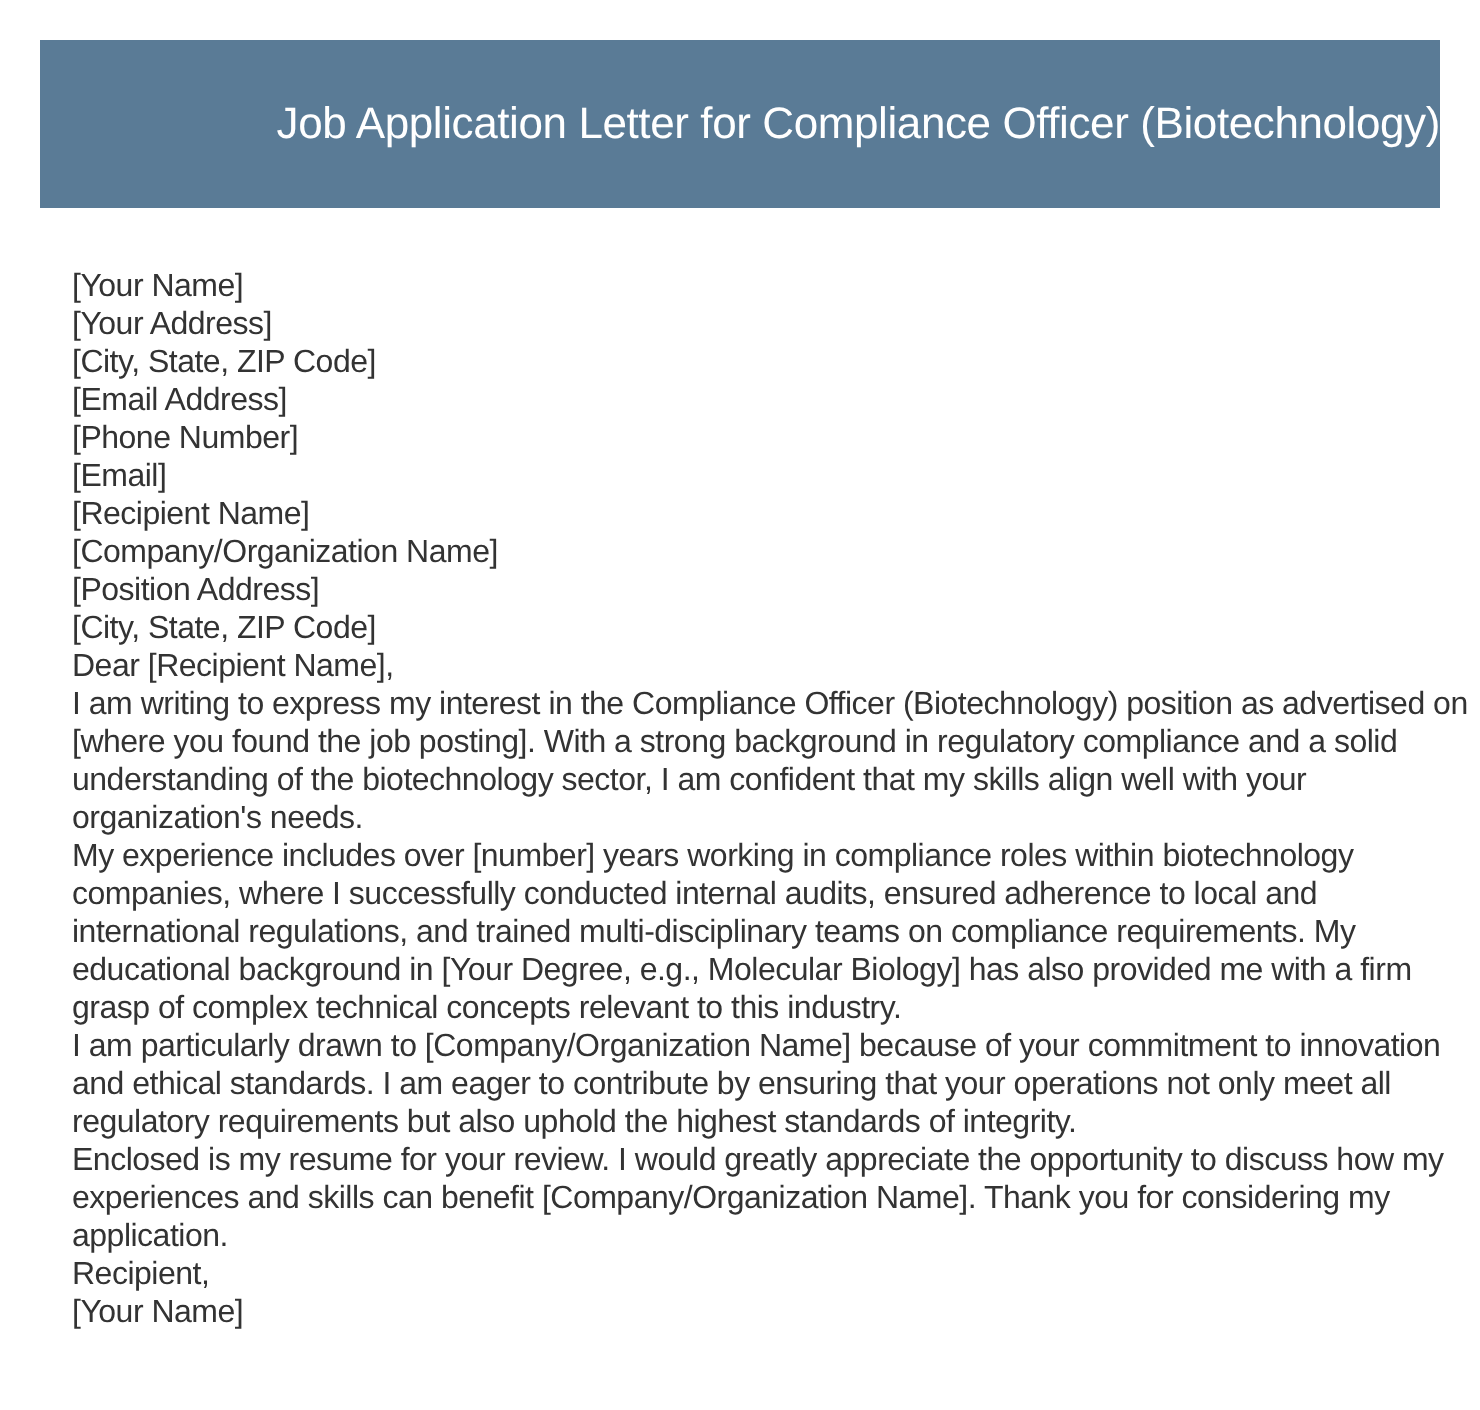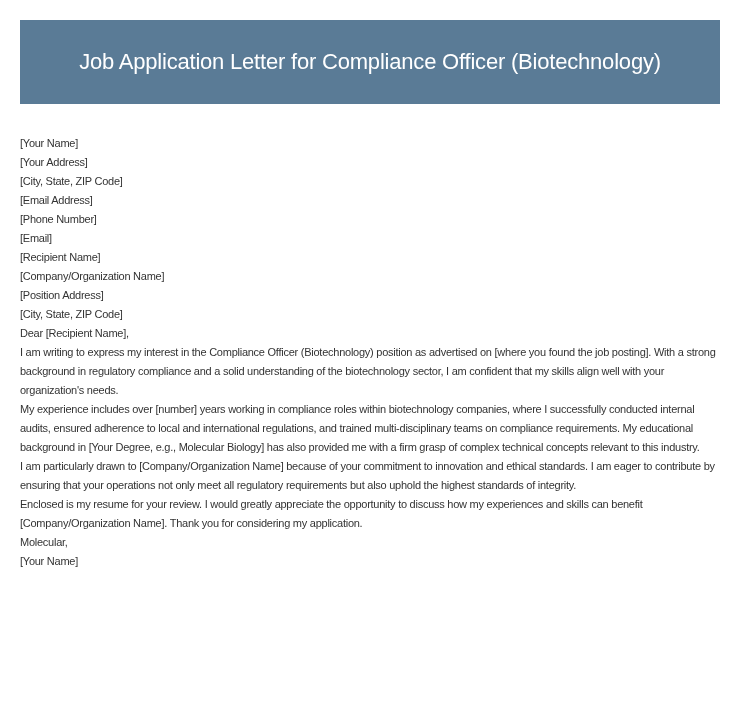--- a/index.html
+++ b/index.html
@@ -1,25 +1,25 @@
 <!DOCTYPE html>
 <html><head>
 <meta charset="utf-8">
 <style>
   html, body { margin: 0; padding: 0; background: #ffffff; }
   body { width: 740px; height: 705px; overflow: hidden; font-family: "Liberation Sans", sans-serif; color: #333333; }
   .header {
     position: absolute; left: 20px; top: 20px; width: 700px; height: 84px;
     background: #5a7b96; color: #ffffff;
-    display: flex; align-items: center; justify-content: center;
+    display: flex; align-items: center; justify-content: flex-end;
     font-size: 22px; letter-spacing: -0.2px;
   }
   .letter {
-    position: absolute; left: 20px; top: 134px; width: 700px;
-    font-size: 11px; line-height: 19px; letter-spacing: -0.25px;
+    position: absolute; left: 36px; top: 134px; width: 700px;
+    font-size: 16px; line-height: 19px; letter-spacing: -0.25px;
   }
   .letter .line { display: block; white-space: nowrap; }
   .letter .para { display: block; }
 </style>
 </head>
 <body>
 
 <div class="header">
   <span>Job Application Letter for Compliance Officer (Biotechnology)</span>
 </div>
@@ -33,15 +33,15 @@
   <span class="line">[Email]</span>
   <span class="line">[Recipient Name]</span>
   <span class="line">[Company/Organization Name]</span>
   <span class="line">[Position Address]</span>
   <span class="line">[City, State, ZIP Code]</span>
   <span class="line">Dear [Recipient Name],</span>
   <span class="para">I am writing to express my interest in the Compliance Officer (Biotechnology) position as advertised on [where you found the job posting]. With a strong background in regulatory compliance and a solid understanding of the biotechnology sector, I am confident that my skills align well with your organization's needs.</span>
   <span class="para">My experience includes over [number] years working in compliance roles within biotechnology companies, where I successfully conducted internal audits, ensured adherence to local and international regulations, and trained multi-disciplinary teams on compliance requirements. My educational background in [Your Degree, e.g., Molecular Biology] has also provided me with a firm grasp of complex technical concepts relevant to this industry.</span>
   <span class="para">I am particularly drawn to [Company/Organization Name] because of your commitment to innovation and ethical standards. I am eager to contribute by ensuring that your operations not only meet all regulatory requirements but also uphold the highest standards of integrity.</span>
   <span class="para">Enclosed is my resume for your review. I would greatly appreciate the opportunity to discuss how my experiences and skills can benefit [Company/Organization Name]. Thank you for considering my application.</span>
-  <span class="line">Molecular,</span>
+  <span class="line">Recipient,</span>
   <span class="line">[Your Name]</span>
 </div>
 
 </body></html>

